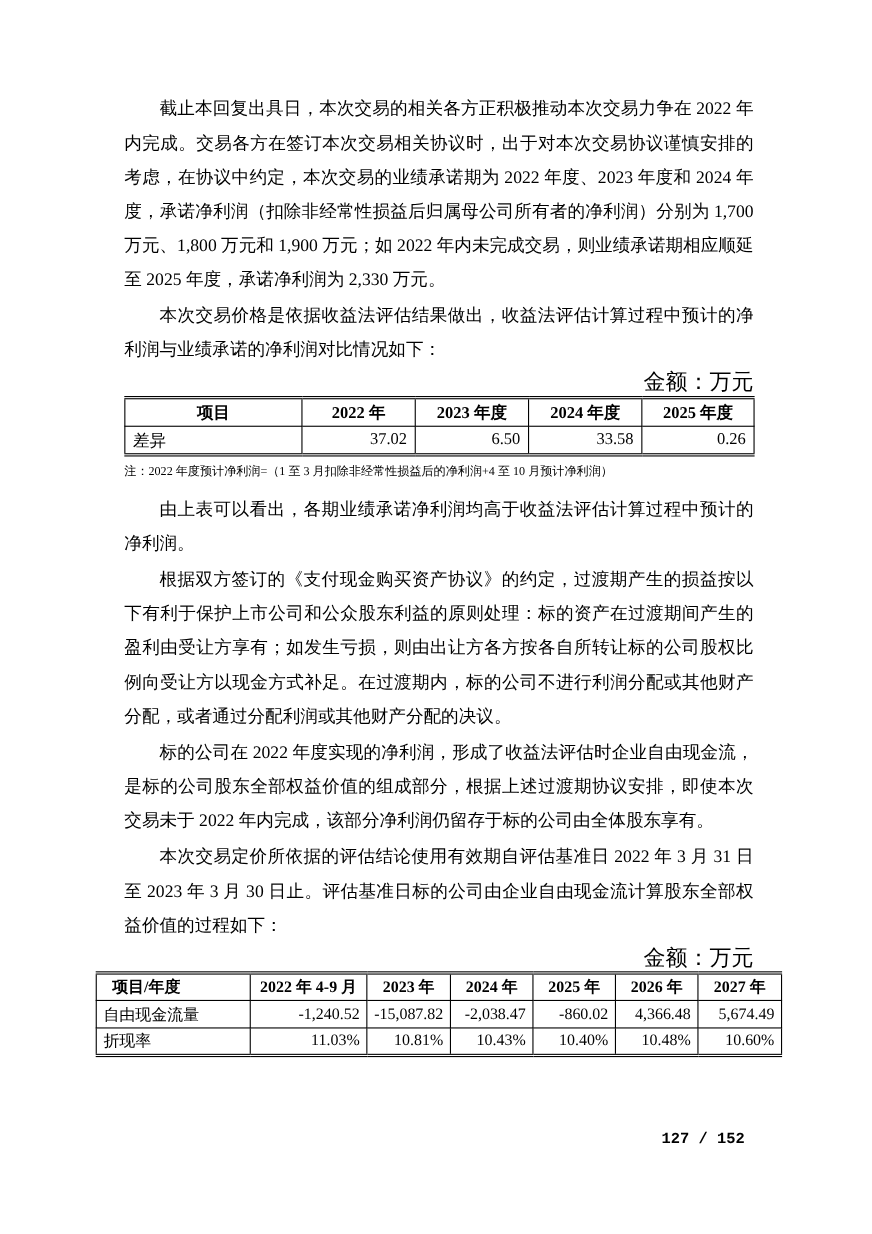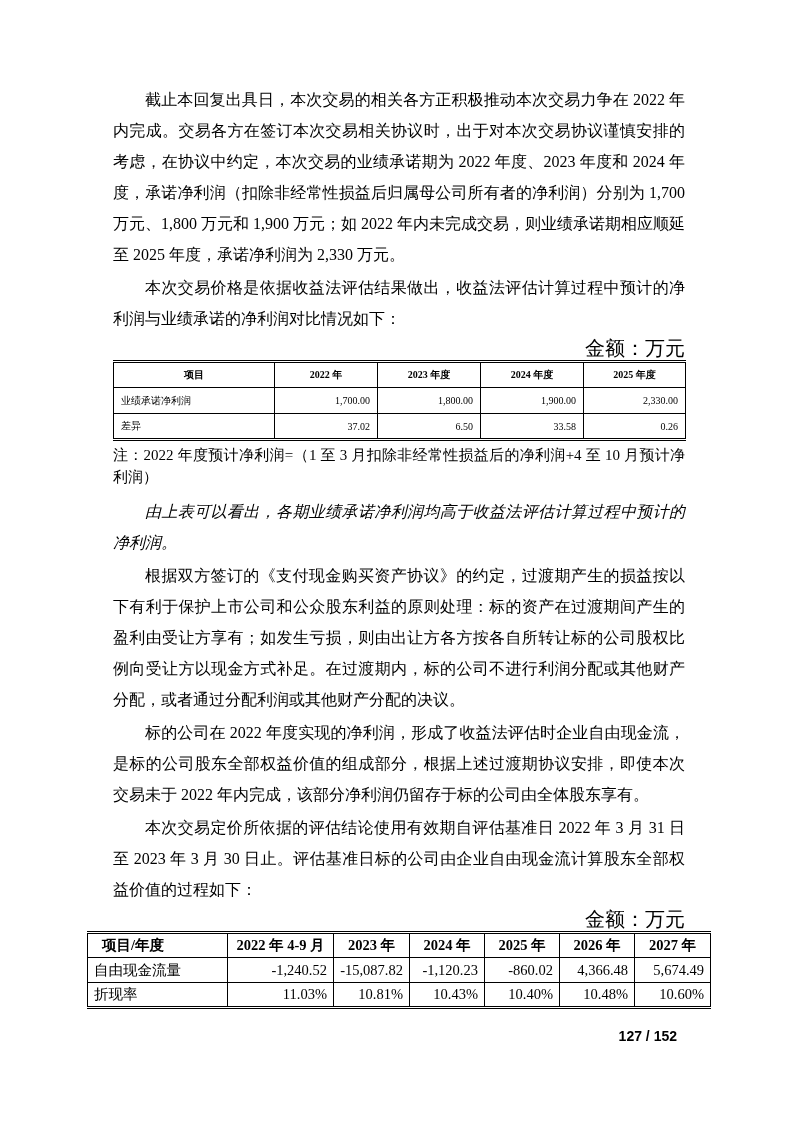--- a/index.html
+++ b/index.html
@@ -28,21 +28,21 @@
   }
   .unit-label {
     margin-top: 2px;
     font-size: 20px;
     line-height: 24px;
     text-align: right;
   }
   table {
     border-collapse: collapse;
     table-layout: fixed;
-    font-size: 10px;
+    font-size: 15px;
   }
   table.t1 { width: 572px; }
   table.t2 { width: 623px; margin-left: -26px; font-size: 14.5px; padding-left: 41px; }
   th, td {
     border: 1px solid #000;
     padding: 0 7px;
     height: 26px;
     vertical-align: middle;
     overflow: hidden;
     white-space: nowrap;
@@ -50,32 +50,32 @@
   table.t2 th, table.t2 td { height: 25px; padding: 0 6px; }
   thead th { font-weight: 700; text-align: center; }
   table.t2 thead th.first { text-align: left; padding-left: 14px; }
   td.lbl { text-align: left; }
   td.num { text-align: right; }
   
   table thead tr th { border-top: 3px double #000; }
   table tbody tr:last-child td { border-bottom: 3px double #000; }
   .footnote {
     margin-top: 3px;
-    font-size: 15px;
+    font-size: 11px;
     line-height: 22px;
     text-align: justify;
   }
-  .p-after-note { margin-top: 8px !important; font-style: italic; }
+  .p-after-note { margin-top: 8px !important; }
   .page-number {
     position: absolute;
     top: 1028px;
     right: 116px;
     font-size: 14px;
     font-weight: 700;
-    font-family: Liberation Sans, sans-serif;
+    font-family: Liberation Mono, monospace;
   }
 </style>
 </head>
 <body>
 
 <div class="page">
   <div class="content">
 
     <p class="para">截止本回复出具日，本次交易的相关各方正积极推动本次交易力争在 2022 年内完成。交易各方在签订本次交易相关协议时，出于对本次交易协议谨慎安排的考虑，在协议中约定，本次交易的业绩承诺期为 2022 年度、2023 年度和 2024 年度，承诺净利润（扣除非经常性损益后归属母公司所有者的净利润）分别为 1,700 万元、1,800 万元和 1,900 万元；如 2022 年内未完成交易，则业绩承诺期相应顺延至 2025 年度，承诺净利润为 2,330 万元。</p>
 
@@ -94,27 +94,20 @@
       <thead>
         <tr>
           <th>项目</th>
           <th>2022 年</th>
           <th>2023 年度</th>
           <th>2024 年度</th>
           <th>2025 年度</th>
         </tr>
       </thead>
       <tbody>
-        <tr>
-          <td class="lbl">业绩承诺净利润</td>
-          <td class="num">1,700.00</td>
-          <td class="num">1,800.00</td>
-          <td class="num">1,900.00</td>
-          <td class="num">2,330.00</td>
-        </tr>
         <tr>
           <td class="lbl">差异</td>
           <td class="num">37.02</td>
           <td class="num">6.50</td>
           <td class="num">33.58</td>
           <td class="num">0.26</td>
         </tr>
       </tbody>
     </table>
 
@@ -149,21 +142,21 @@
           <th>2025 年</th>
           <th>2026 年</th>
           <th>2027 年</th>
         </tr>
       </thead>
       <tbody>
         <tr>
           <td class="lbl">自由现金流量</td>
           <td class="num">-1,240.52</td>
           <td class="num">-15,087.82</td>
-          <td class="num">-1,120.23</td>
+          <td class="num">-2,038.47</td>
           <td class="num">-860.02</td>
           <td class="num">4,366.48</td>
           <td class="num">5,674.49</td>
         </tr>
         <tr>
           <td class="lbl">折现率</td>
           <td class="num">11.03%</td>
           <td class="num">10.81%</td>
           <td class="num">10.43%</td>
           <td class="num">10.40%</td>

